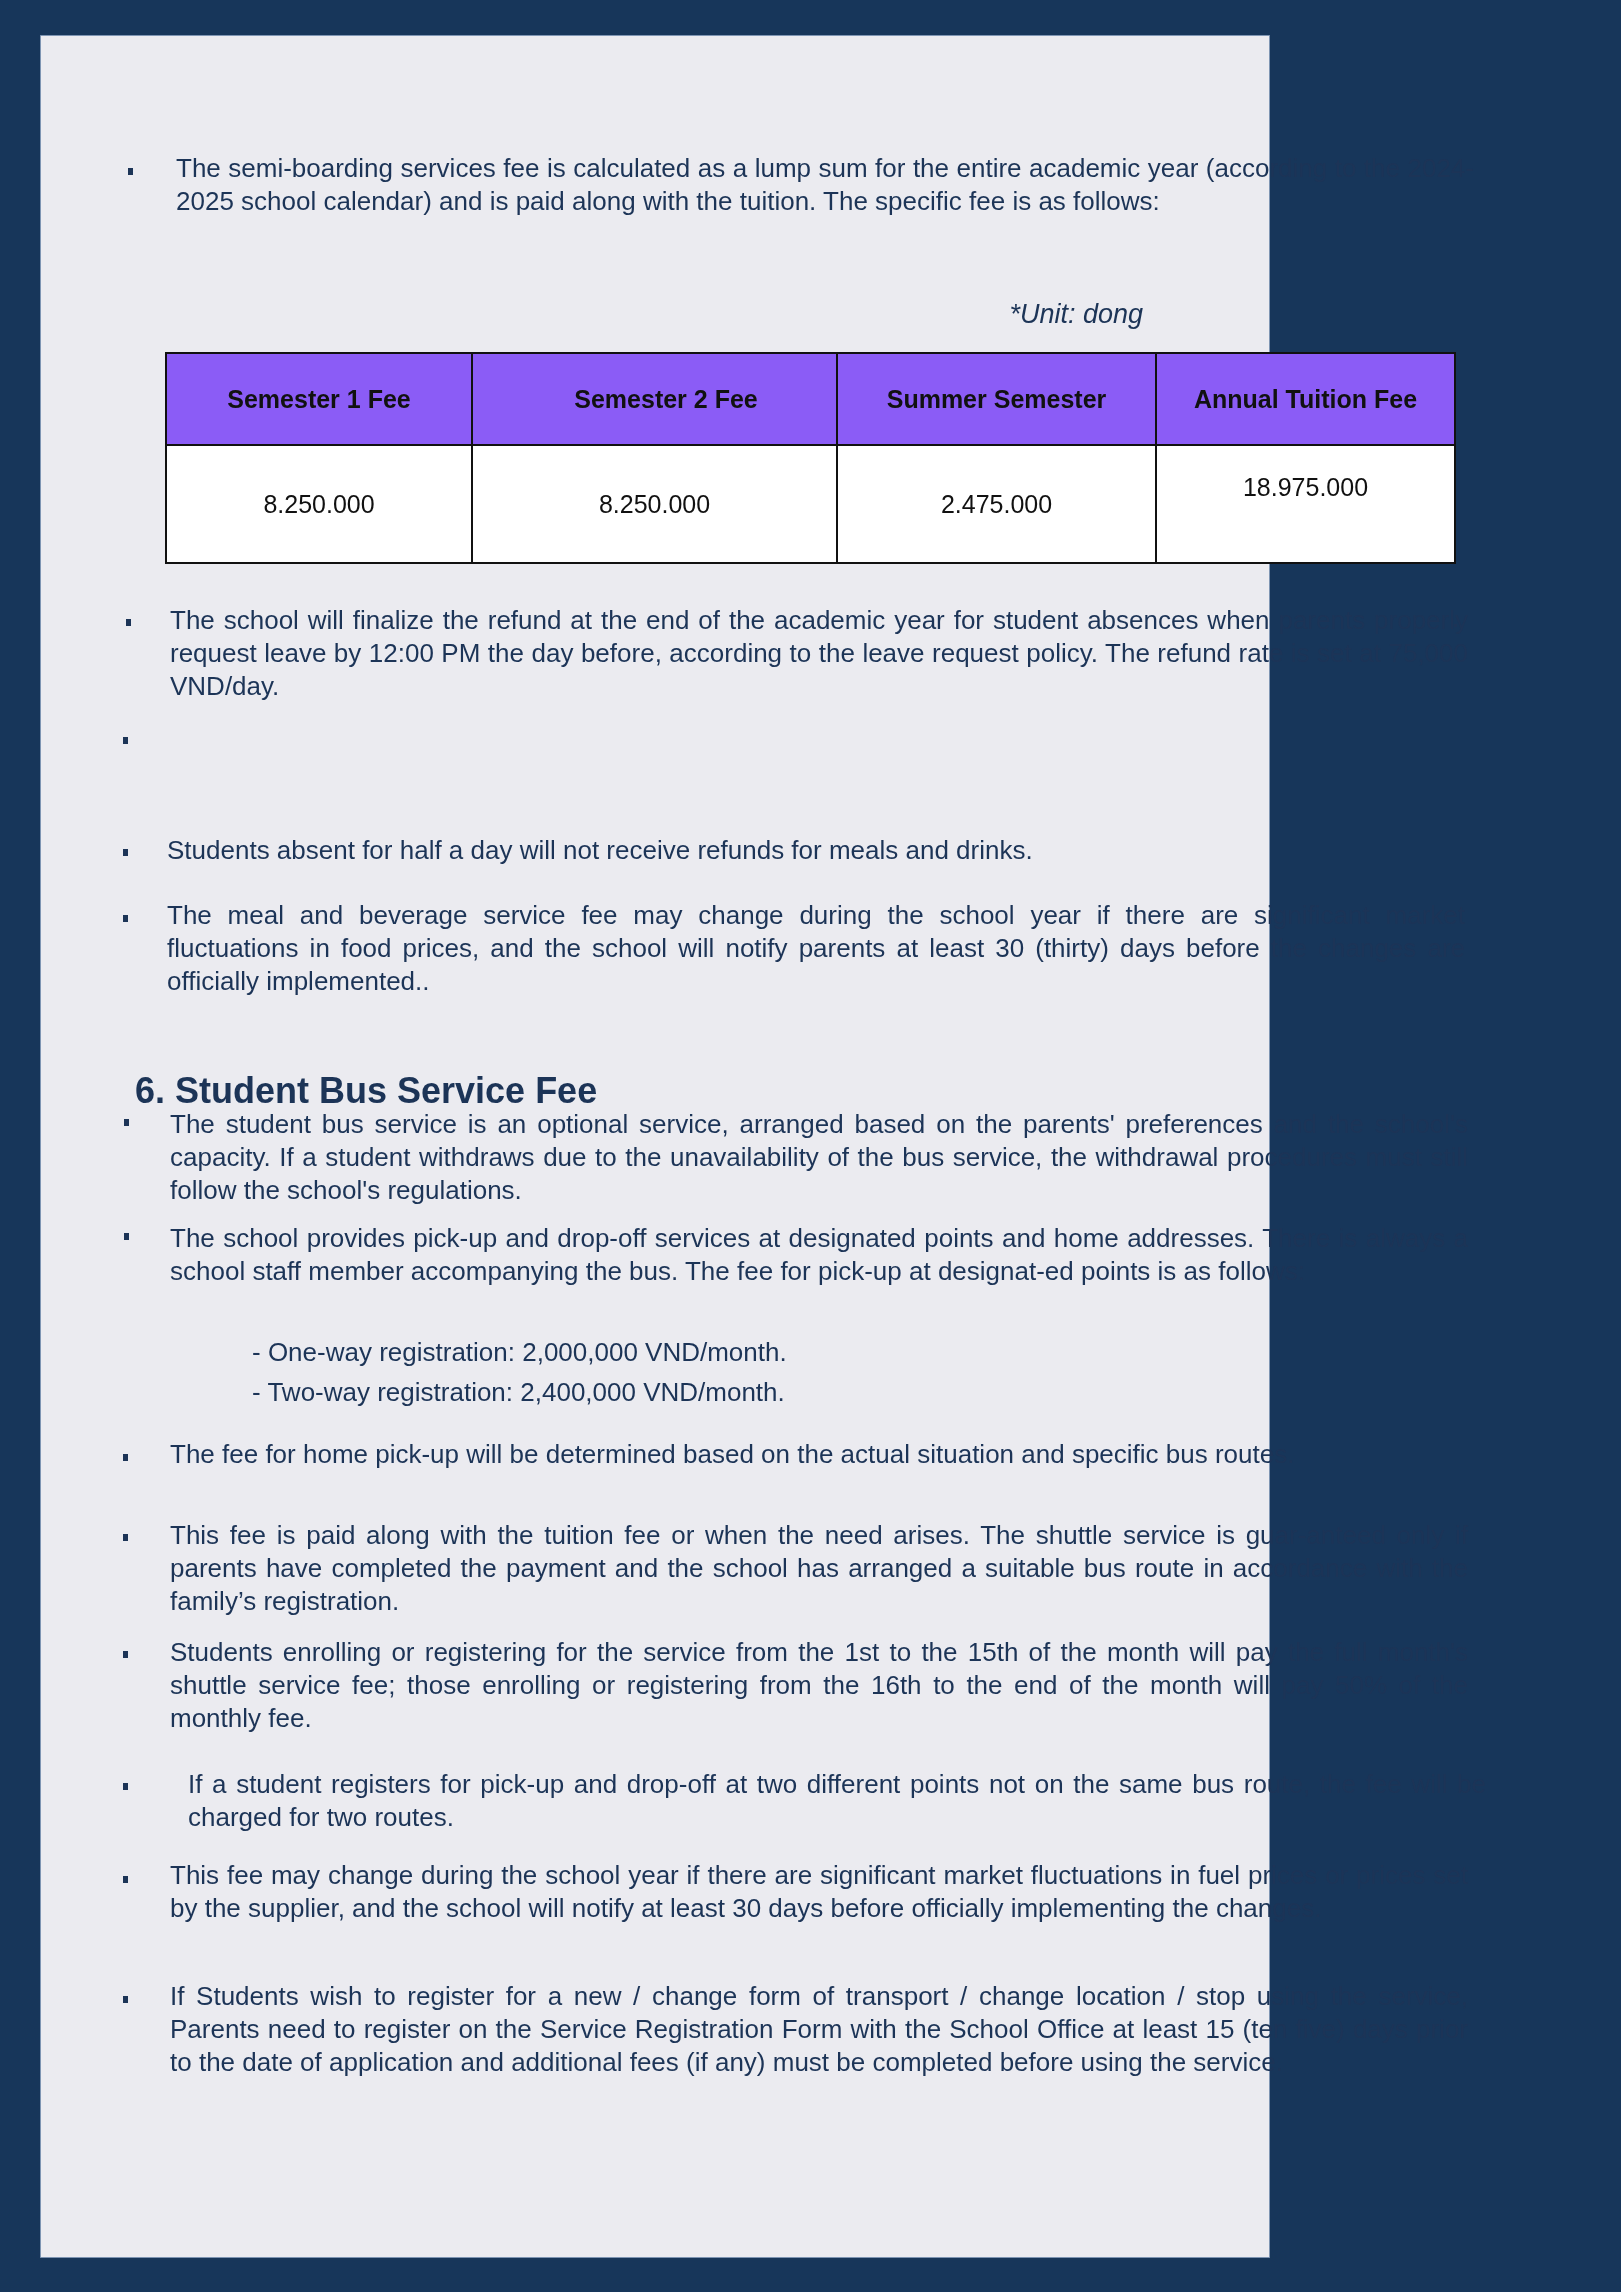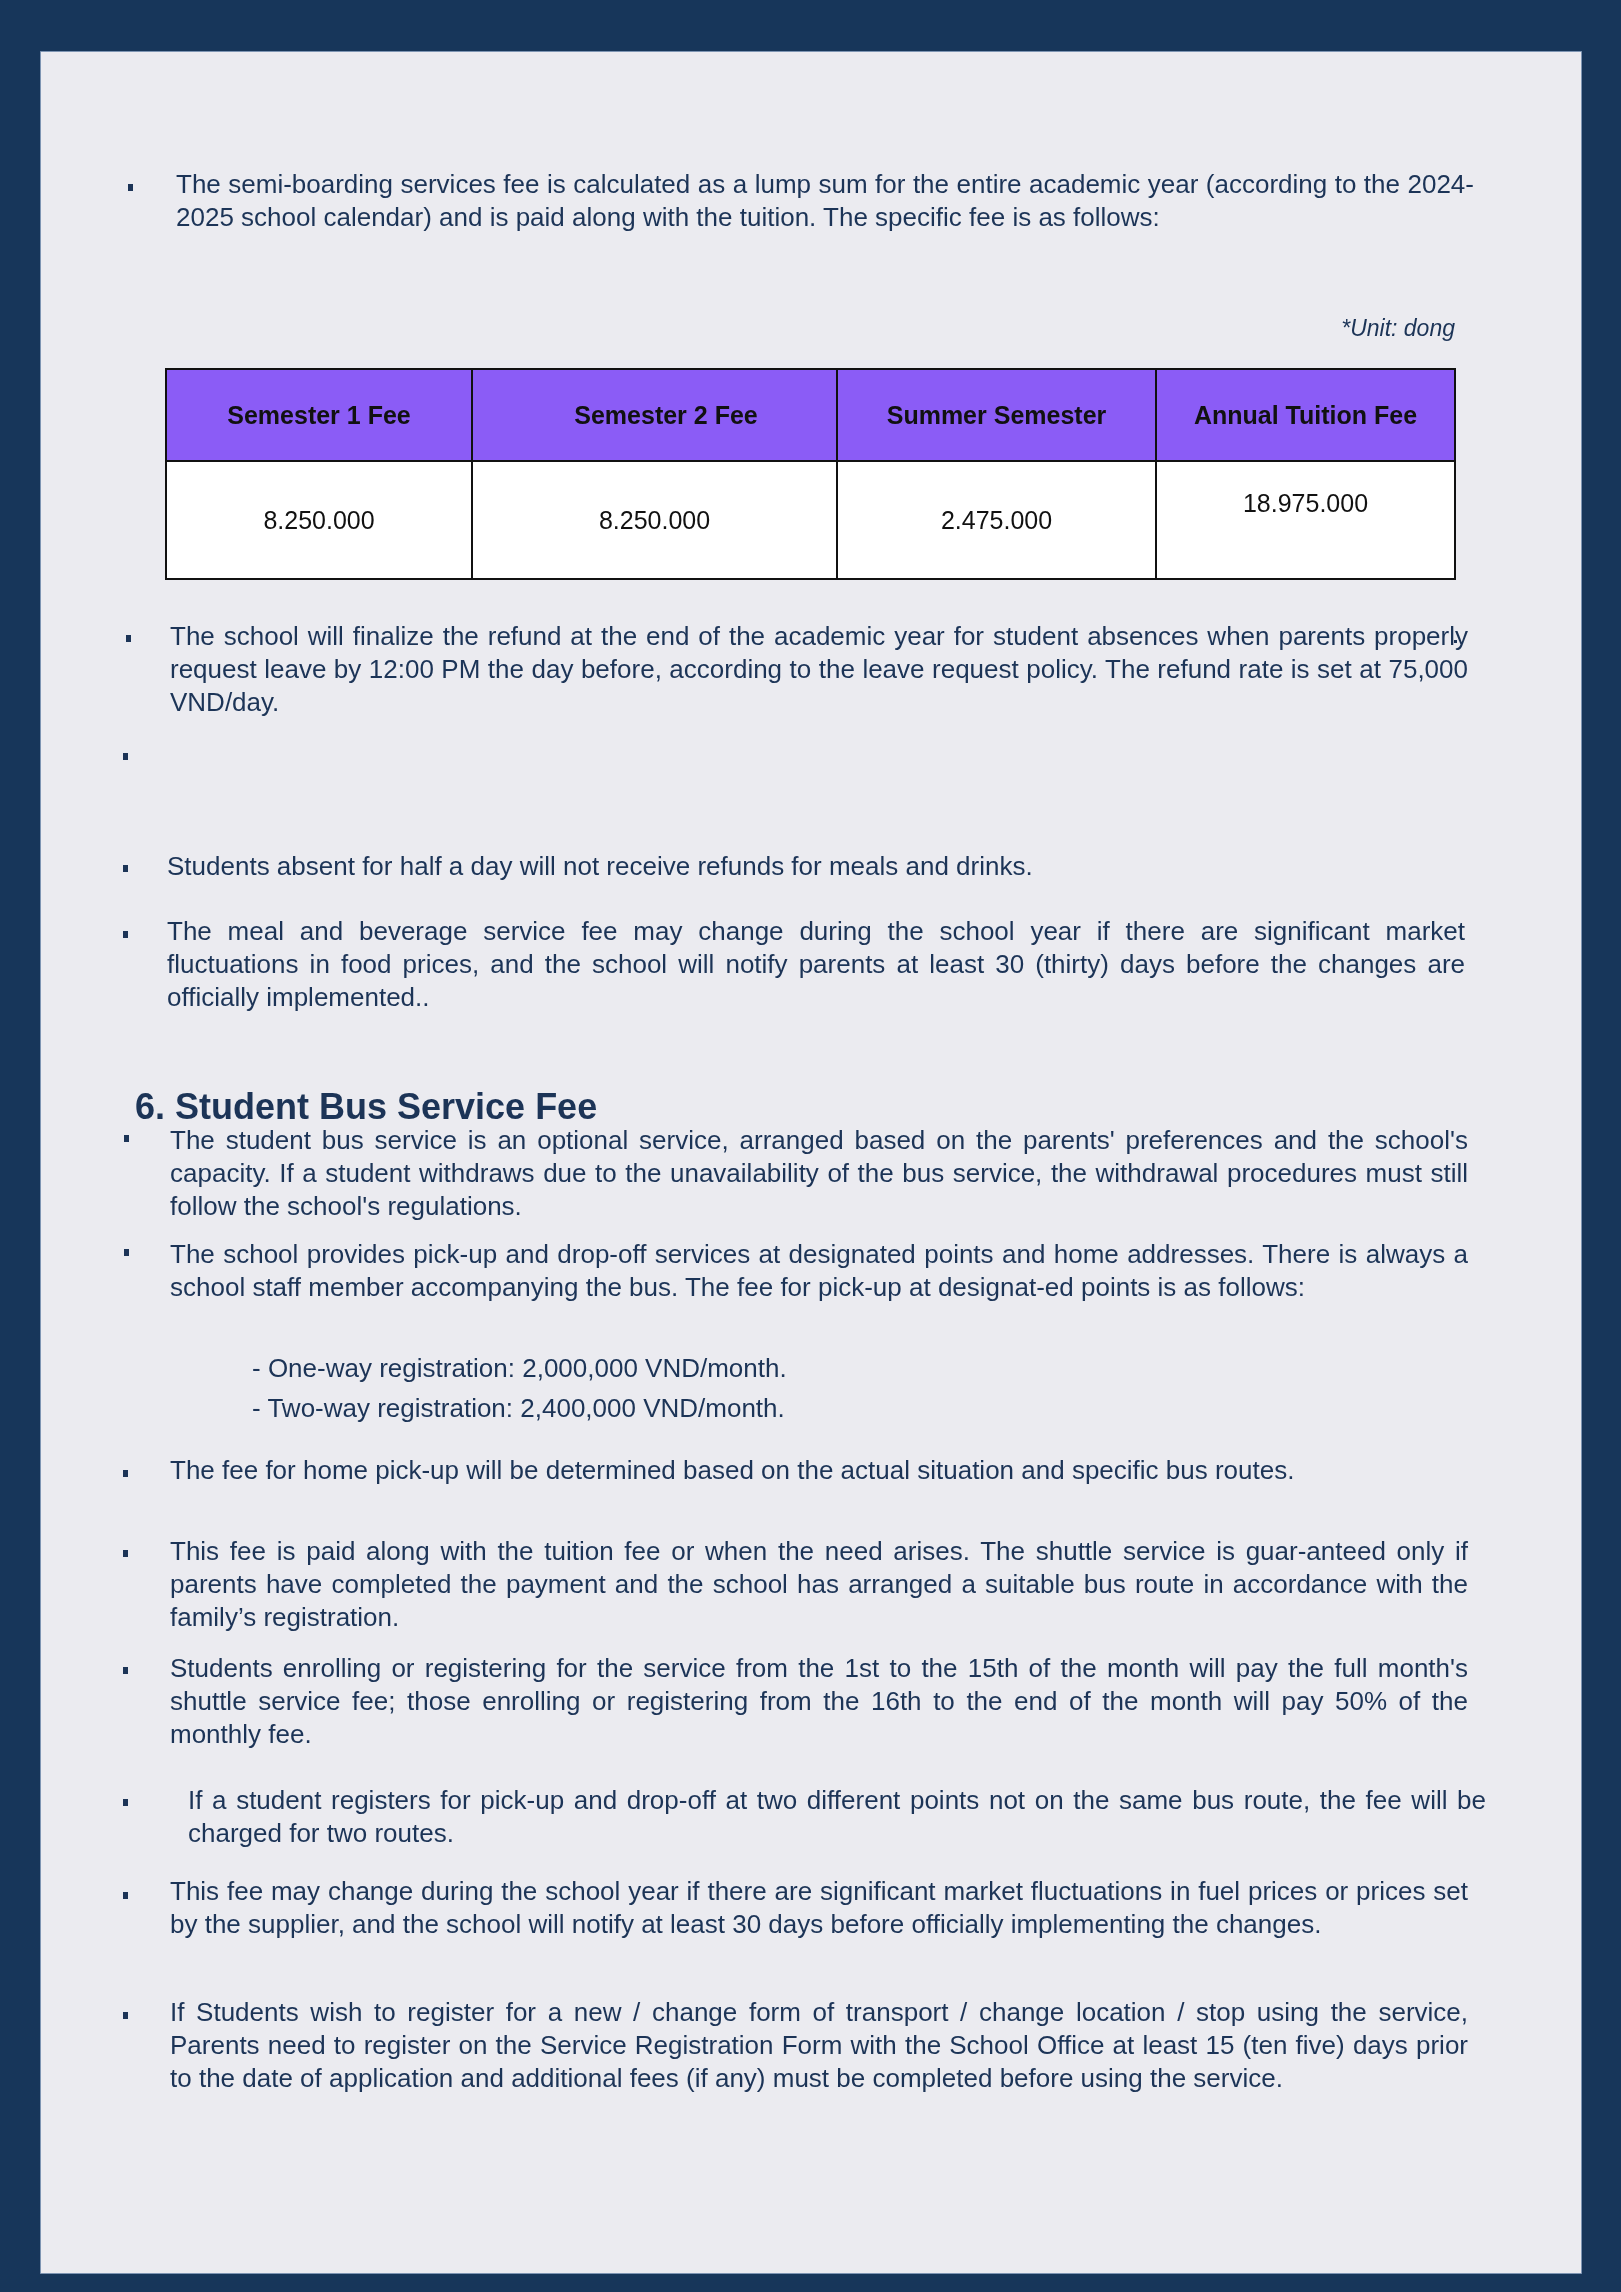--- a/index.html
+++ b/index.html
@@ -10,22 +10,22 @@
     width: 1622px;
     height: 2293px;
     background: #17365a;
     position: relative;
     overflow: hidden;
     font-family: "Liberation Sans", "DejaVu Sans", sans-serif;
   }
   .page {
     position: absolute;
     left: 41px;
-    top: 52px;
-    width: 1540px;
+    top: 36px;
+    width: 1228px;
     height: 2221px;
     background: #ebebf0;
     box-shadow: 0 0 0 0.9px #8aa0bd;
   }
   .bullet-marker {
     position: absolute;
     width: 5.4px;
     height: 7.2px;
     background: #1c3457;
   }
@@ -36,21 +36,21 @@
     color: #1c3457;
     text-align: justify;
     text-align-last: left;
     letter-spacing: 0px;
   }
 
   .unit-note {
     position: absolute;
     right: 126px;
     top: 263px;
-    font-size: 23px;
+    font-size: 27px;
     font-style: italic;
     color: #1c3457;
   }
 
   table.fee-table {
     position: absolute;
     left: 124px;
     top: 316px;
     width: 1291px;
     border-collapse: collapse;

